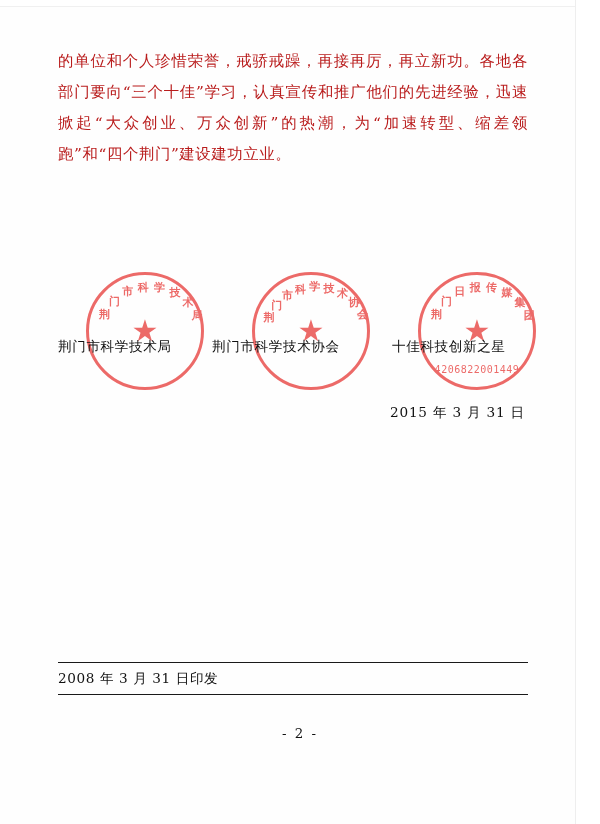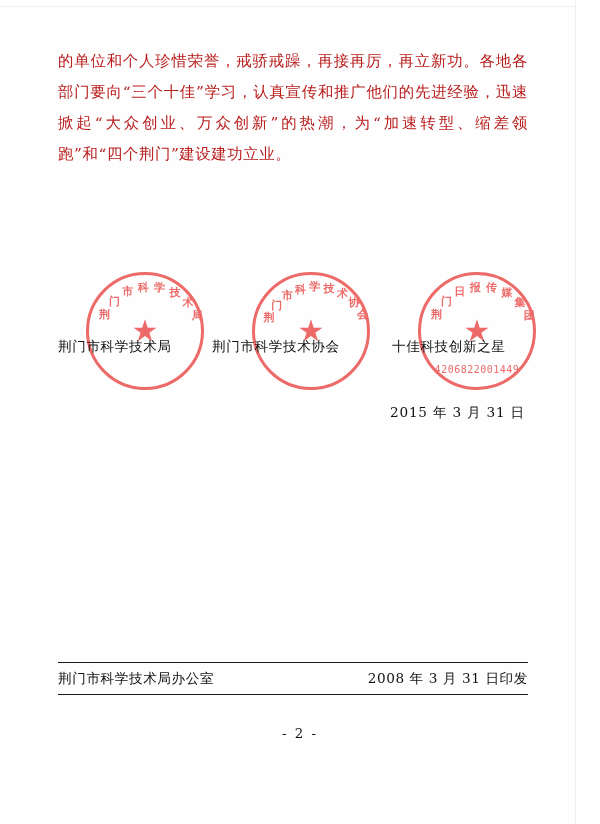--- a/index.html
+++ b/index.html
@@ -252,21 +252,20 @@
     <div class="sig sig-2">荆门市科学技术协会</div>
     <div class="sig sig-1">荆门市科学技术局</div>
     <div class="sig sig-3">十佳科技创新之星</div>
   </div>
 
   <div class="sig-date">2015 年 3 月 31 日</div>
 
   <div class="footer">
     <div class="footer-rule"></div>
     <div class="footer-row">
-      <span>荆门市科学技术局办公室</span>
       <span>2008 年 3 月 31 日印发</span>
     </div>
     <div class="footer-rule-bottom"></div>
   </div>
 
   <div class="page-number">- 2 -</div>
 
 </div>
 
 </body></html>

